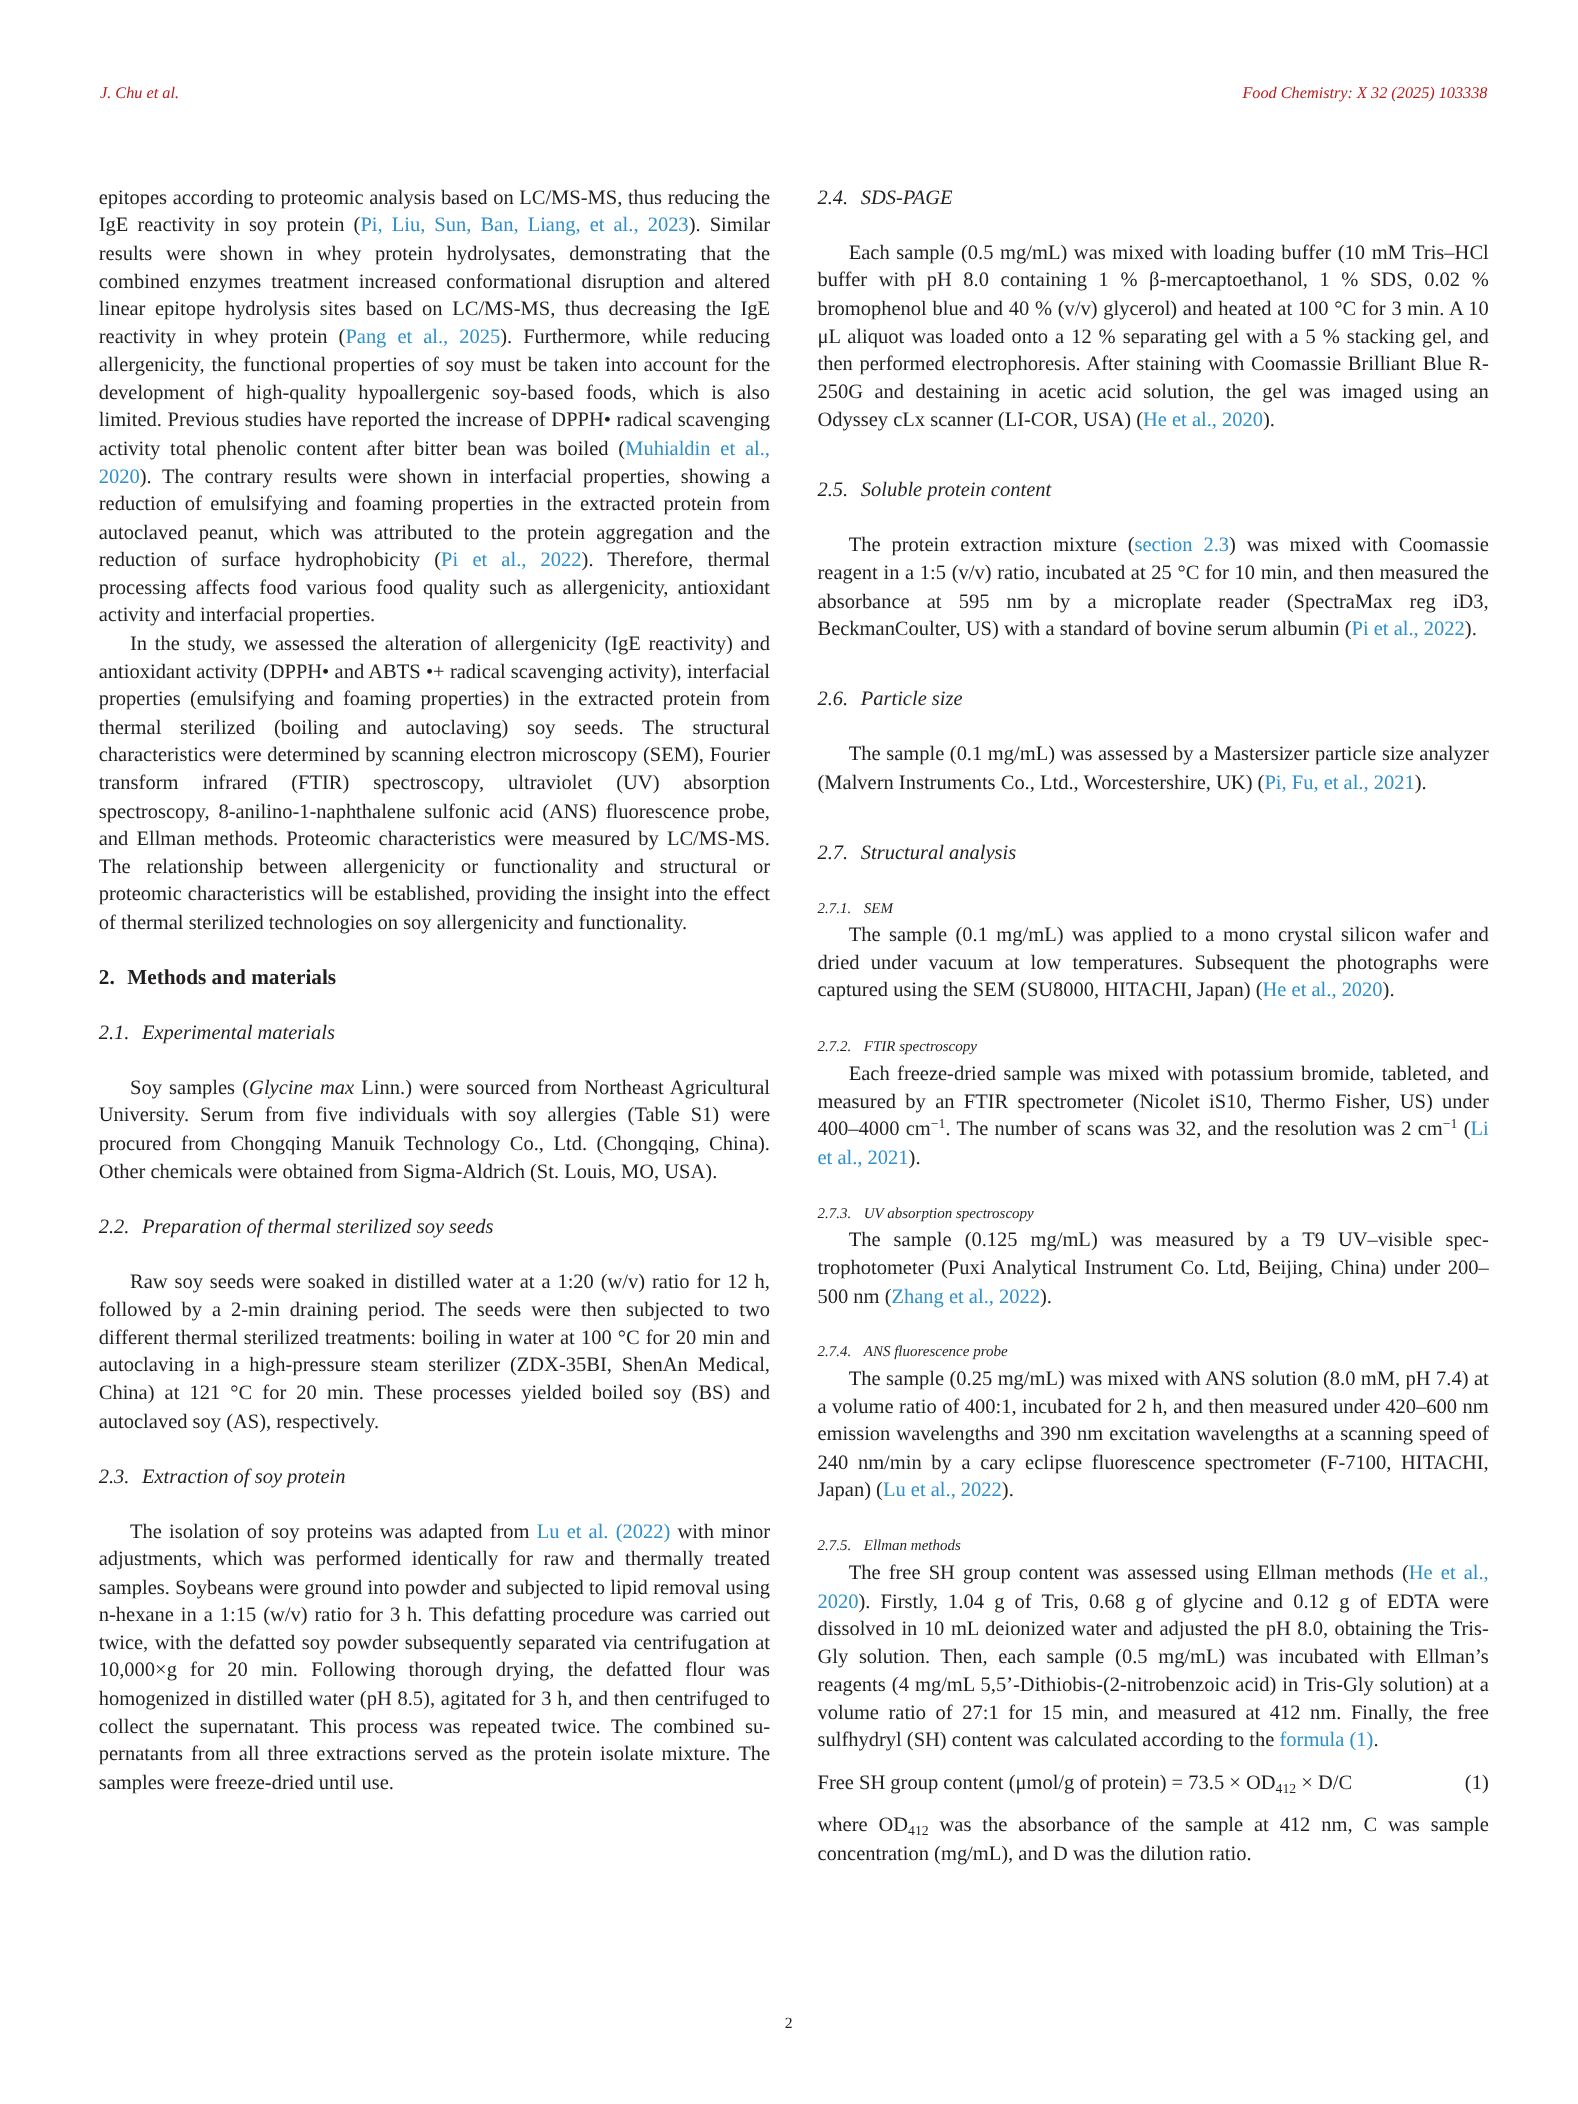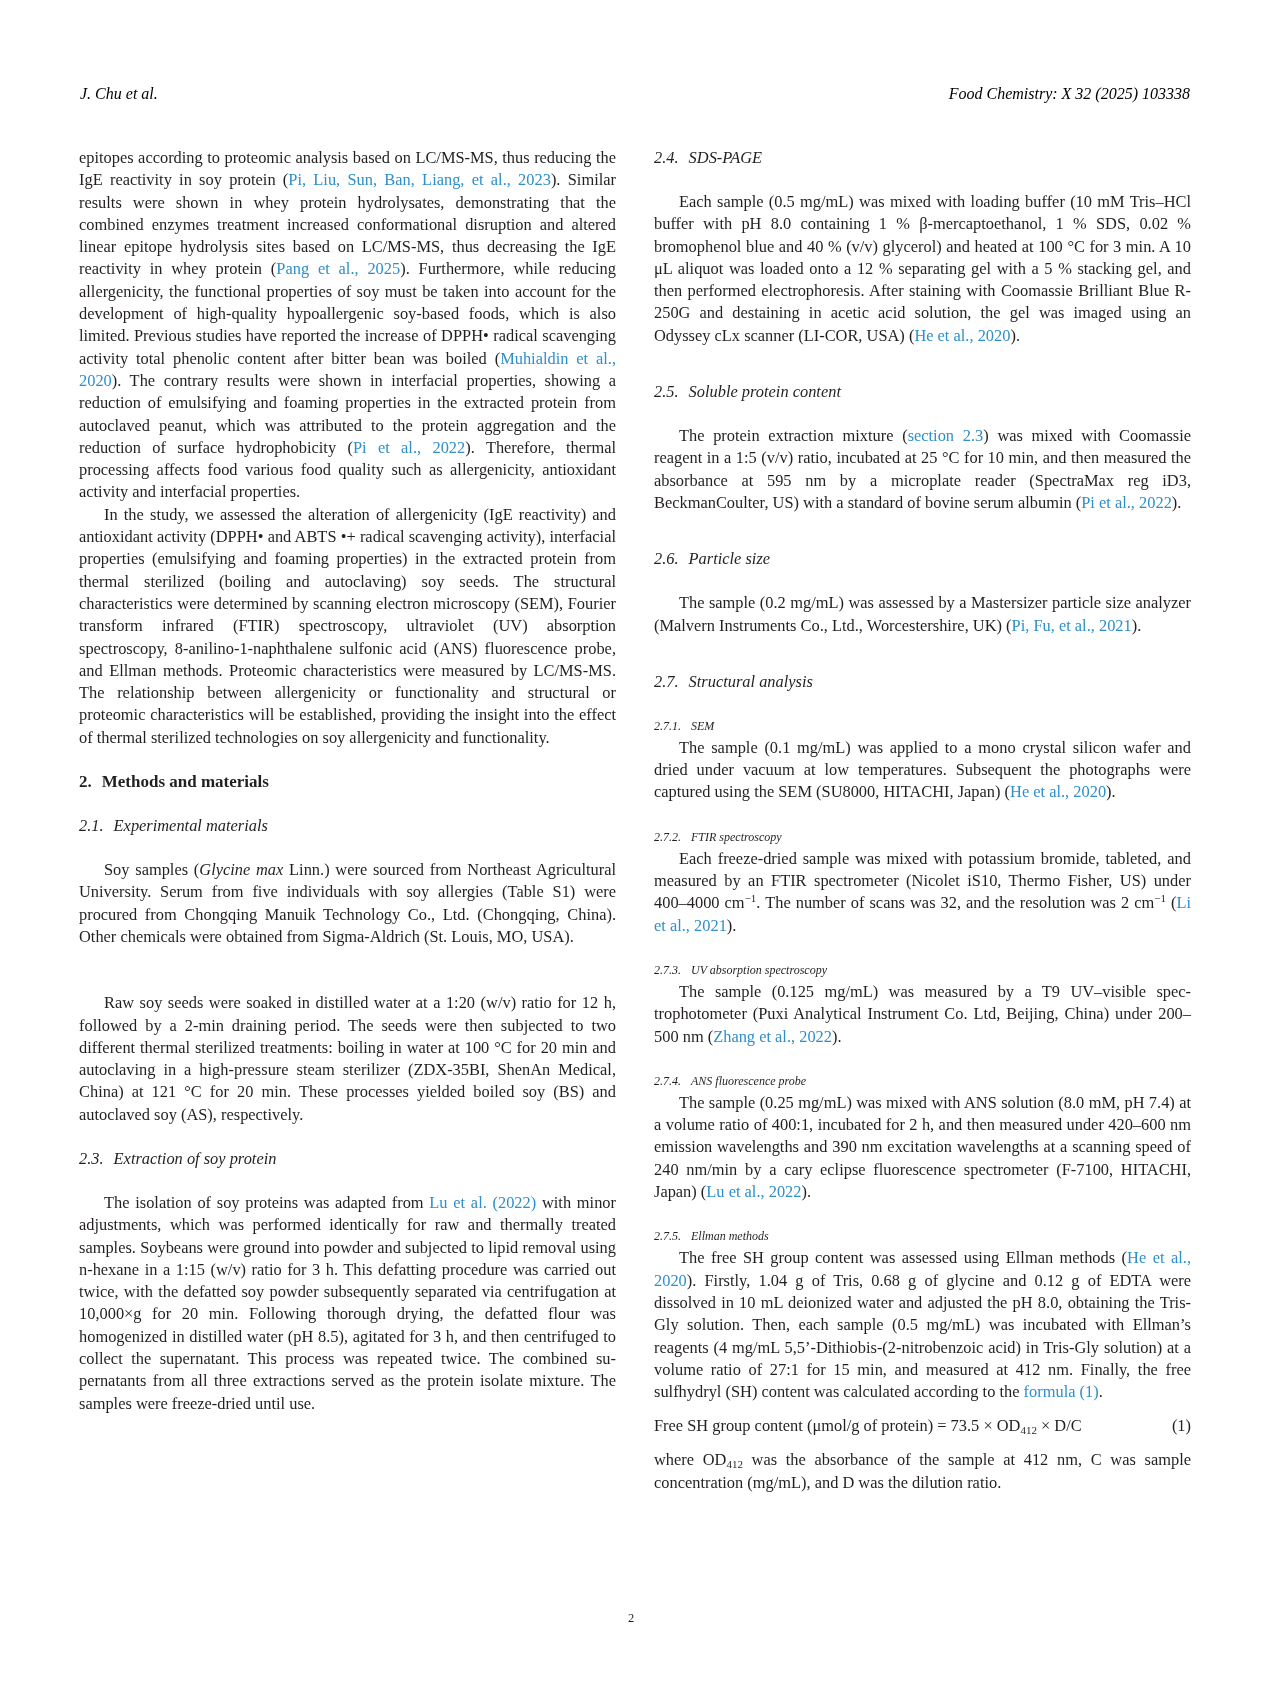--- a/index.html
+++ b/index.html
@@ -1,18 +1,18 @@
 <!DOCTYPE html>
 <html><head>
 <meta charset="utf-8">
 <style>
   html, body { margin: 0; padding: 0; background: #ffffff; }
   body { width: 1262px; height: 1683px; position: relative; overflow: hidden;
          font-family: "Liberation Serif", "DejaVu Serif", serif; color: #231f20; }
-  .running-head { position: absolute; top: 85px; font-style: italic; font-size: 16px; color: #000000; }
+  .running-head { position: absolute; top: 66px; font-style: italic; font-size: 13px; color: #b91c1c; }
   .rh-left { left: 80px; }
   .rh-right { right: 72px; }
   .col { position: absolute; top: 111px; width: 537px; margin-top: 36px; }
   .col-left { left: 79px; }
   .col-right { left: 654px; }
   p { margin: 0; font-size: 16.4px; line-height: 22.3px; text-align: justify; hyphens: manual; }
   p.indent { text-indent: 25px; }
   .cite { color: #2e8fc9; }
   h2 { font-size: 17px; font-weight: bold; margin: 0; line-height: 22px; }
   h3 { font-size: 16.4px; font-weight: normal; font-style: italic; margin: 0; line-height: 22px; }
@@ -38,20 +38,21 @@
 
   <div class="gap-m"></div>
   <h2><span class="num">2.</span><span>Methods and materials</span></h2>
   <div class="gap-m"></div>
 
   <h3><span class="num">2.1.</span><span>Experimental materials</span></h3>
   <div class="gap-m"></div>
   <p class="indent"><span>Soy samples (</span><i>Glycine max</i><span> Linn.) were sourced from Northeast Agri­cultural University. Serum from five individuals with soy allergies (Table S1) were procured from Chongqing Manuik Technology Co., Ltd. (Chongqing, China). Other chemicals were obtained from Sigma-Aldrich (St. Louis, MO, USA).</span></p>
 
   <div class="gap-m"></div>
+  <h3><span class="num">2.2.</span><span>Preparation of thermal sterilized soy seeds</span></h3>
   <div class="gap-m"></div>
   <p class="indent">Raw soy seeds were soaked in distilled water at a 1:20 (w/v) ratio for 12 h, followed by a 2-min draining period. The seeds were then sub­jected to two different thermal sterilized treatments: boiling in water at 100 °C for 20 min and autoclaving in a high-pressure steam sterilizer (ZDX-35BI, ShenAn Medical, China) at 121 °C for 20 min. These pro­cesses yielded boiled soy (BS) and autoclaved soy (AS), respectively.</p>
 
   <div class="gap-m"></div>
   <h3><span class="num">2.3.</span><span>Extraction of soy protein</span></h3>
   <div class="gap-m"></div>
   <p class="indent"><span>The isolation of soy proteins was adapted from </span><a class="cite">Lu et al. (2022)</a><span> with minor adjustments, which was performed identically for raw and ther­mally treated samples. Soybeans were ground into powder and sub­jected to lipid removal using n-hexane in a 1:15 (w/v) ratio for 3 h. This defatting procedure was carried out twice, with the defatted soy powder subsequently separated via centrifugation at 10,000×g for 20 min. Following thorough drying, the defatted flour was homogenized in distilled water (pH 8.5), agitated for 3 h, and then centrifuged to collect the supernatant. This process was repeated twice. The combined su­pernatants from all three extractions served as the protein isolate mixture. The samples were freeze-dried until use.</span></p>
 </div>
 
 <div class="col col-right">
@@ -60,21 +61,21 @@
   <p class="indent"><span>Each sample (0.5 mg/mL) was mixed with loading buffer (10 mM Tris–HCl buffer with pH 8.0 containing 1 % β-mercaptoethanol, 1 % SDS, 0.02 % bromophenol blue and 40 % (v/v) glycerol) and heated at 100 °C for 3 min. A 10 μL aliquot was loaded onto a 12 % separating gel with a 5 % stacking gel, and then performed electrophoresis. After staining with Coomassie Brilliant Blue R-250G and destaining in acetic acid solution, the gel was imaged using an Odyssey cLx scanner (LI-COR, USA) (</span><a class="cite">He et al., 2020</a><span>).</span></p>
 
   <div class="gap-l"></div>
   <h3><span class="num">2.5.</span><span>Soluble protein content</span></h3>
   <div class="gap-m"></div>
   <p class="indent"><span>The protein extraction mixture (</span><a class="cite">section 2.3</a><span>) was mixed with Coo­massie reagent in a 1:5 (v/v) ratio, incubated at 25 °C for 10 min, and then measured the absorbance at 595 nm by a microplate reader (SpectraMax reg iD3, BeckmanCoulter, US) with a standard of bovine serum albumin (</span><a class="cite">Pi et al., 2022</a><span>).</span></p>
 
   <div class="gap-l"></div>
   <h3><span class="num">2.6.</span><span>Particle size</span></h3>
   <div class="gap-m"></div>
-  <p class="indent"><span>The sample (0.2 mg/mL) was assessed by a Mastersizer particle size analyzer (Malvern Instruments Co., Ltd., Worcestershire, UK) (</span><a class="cite">Pi, Fu, et al., 2021</a><span>).</span></p>
+  <p class="indent"><span>The sample (0.1 mg/mL) was assessed by a Mastersizer particle size analyzer (Malvern Instruments Co., Ltd., Worcestershire, UK) (</span><a class="cite">Pi, Fu, et al., 2021</a><span>).</span></p>
 
   <div class="gap-l"></div>
   <h3><span class="num">2.7.</span><span>Structural analysis</span></h3>
   <div class="gap-m"></div>
 
   <h4><span class="num">2.7.1.</span><span>SEM</span></h4>
   <p class="indent"><span>The sample (0.1 mg/mL) was applied to a mono crystal silicon wafer and dried under vacuum at low temperatures. Subsequent the photo­graphs were captured using the SEM (SU8000, HITACHI, Japan) (</span><a class="cite">He et al., 2020</a><span>).</span></p>
 
   <div class="gap-m"></div>
   <h4><span class="num">2.7.2.</span><span>FTIR spectroscopy</span></h4>

